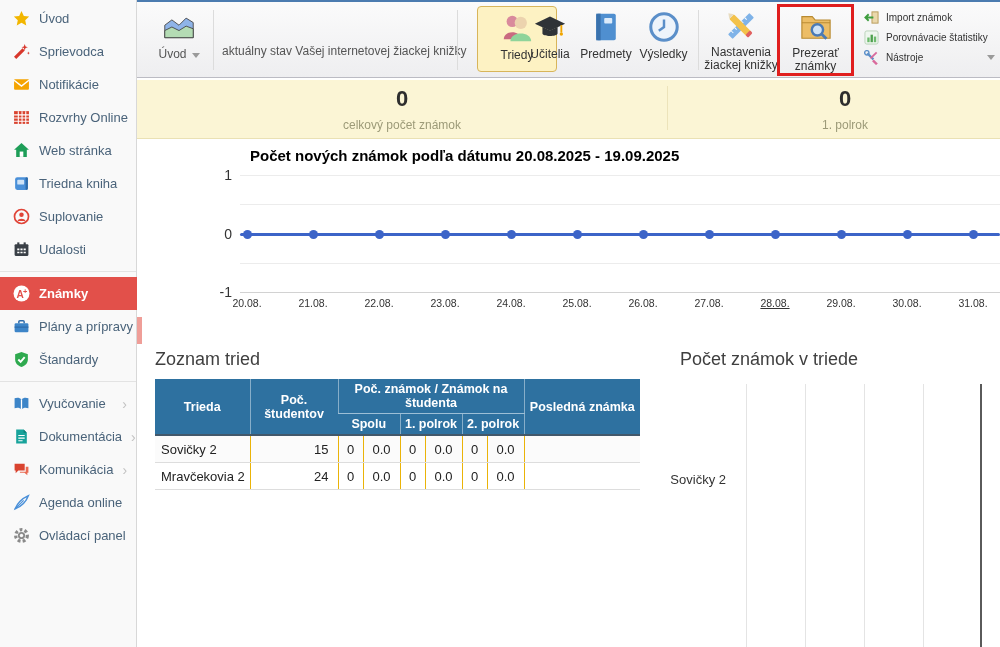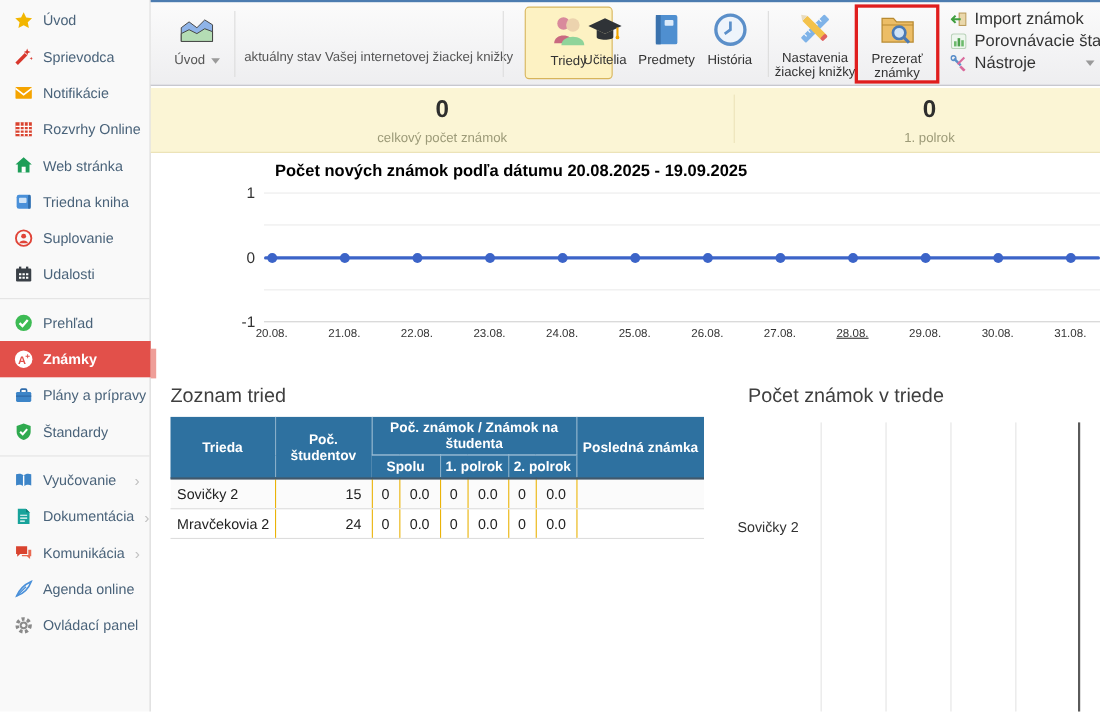--- a/index.html
+++ b/index.html
@@ -26,21 +26,21 @@
   .tb-btn .ic{height:42px;display:flex;align-items:center;justify-content:center}
   .tb-btn.sel{background:#fdf2c3;border:1px solid #d8b55a}
   .nav-caret{display:inline-block;width:0;height:0;border-left:4px solid transparent;
              border-right:4px solid transparent;border-top:5px solid #9a9a9a;margin-left:5px}
   .tb-title{position:absolute;left:85px;top:10px;font-size:20px;color:#333}
   .tb-sub{position:absolute;left:85px;top:42px;font-size:12px;color:#555}
   .hl-box{position:absolute;left:640px;top:2px;width:77px;height:72px;border:3px solid #e01e1e;
           box-sizing:border-box}
   .hl-box .tb-btn{position:static;width:100%;height:100%;top:0}
   .menu-item{position:absolute;left:727px;height:18px;display:flex;align-items:center;gap:7px;
-             font-size:15px;color:#333;cursor:pointer;white-space:nowrap}
+             font-size:10px;color:#333;cursor:pointer;white-space:nowrap}
   .menu-item svg{width:15px;height:15px}
   
   .stats{position:absolute;left:137px;top:80px;right:0;height:59px;background:#fbf5d5;
          border-bottom:1px solid #eae1b4;box-sizing:border-box}
   .stat{position:absolute;top:6px;width:300px;text-align:center}
   .stat .num{font-size:22px;font-weight:bold;color:#2e2e2e}
   .stat .lbl{font-size:12px;color:#9c9a78;margin-top:6px}
   .stat-div{position:absolute;left:530px;top:6px;bottom:8px;width:1px;background:#ece3ba}
   
   .chart-title{position:absolute;left:250px;top:147px;font-size:15px;font-weight:bold;color:#000}
@@ -128,27 +128,20 @@
   <div class="sb-item">
     <svg viewBox="0 0 16 16">
         <rect x="1.5" y="3" width="13" height="11" rx="1" fill="#3a4047"></rect>
         <rect x="4" y="1.3" width="2" height="3.2" fill="#3a4047"></rect>
         <rect x="10" y="1.3" width="2" height="3.2" fill="#3a4047"></rect>
         <path d="M4 7h2v1.6H4zM7 7h2v1.6H7zM10 7h2v1.6h-2zM4 10h2v1.6H4zM7 10h2v1.6H7zM10 10h2v1.6h-2z" fill="#fff"></path>
       </svg>
     <span>Udalosti</span>
   </div>
   <div class="sb-sep"></div>
-  <div class="sb-item">
-    <svg viewBox="0 0 16 16">
-        <circle cx="8" cy="8" r="7" fill="#3dbb54"></circle>
-        <path d="M4.5 8.2 L7 10.7 L11.5 5.5" stroke="#fff" stroke-width="2" fill="none"></path>
-      </svg>
-    <span>Prehľad</span>
-  </div>
   <div class="sb-item selected">
     <svg viewBox="0 0 16 16">
         <circle cx="8" cy="8" r="7.5" fill="#fff"></circle>
         <text x="3.2" y="11.8" font-size="9.5" font-weight="bold" fill="#e2504a" font-family="Liberation Sans,sans-serif">A</text>
         <text x="9.3" y="8.3" font-size="7" font-weight="bold" fill="#e2504a" font-family="Liberation Sans,sans-serif">+</text>
       </svg>
     <span>Známky</span>
   </div>
   <div class="sb-item">
     <svg viewBox="0 0 16 16">
@@ -255,21 +248,21 @@
     </span>
     <span>Predmety</span>
   </div>
   <div class="tb-btn" style="left:499px;width:55px">
     <span class="ic">
       <svg width="34" height="34" viewBox="0 0 36 36">
           <circle cx="18" cy="18" r="14" fill="#eef4fb" stroke="#5b8fc9" stroke-width="3.2"></circle>
           <path d="M18 10 V18 L12.5 22" stroke="#5b8fc9" stroke-width="2.6" fill="none"></path>
         </svg>
     </span>
-    <span>História</span>
+    <span>Výsledky</span>
   </div>
   <div class="tb-sep" style="left:561px"></div>
   <div class="tb-btn" style="left:566px;width:76px">
     <span class="ic">
       <svg width="34" height="34" viewBox="0 0 36 36">
           <g transform="rotate(-45 18 18)">
             <rect x="2" y="14.5" width="32" height="7" rx="1" fill="#7fb3e8"></rect>
             <path d="M7 14.5 v3 M12 14.5 v3 M17 14.5 v3 M22 14.5 v3 M27 14.5 v3" stroke="#fff" stroke-width="1"></path>
           </g>
           <g transform="rotate(45 18 18)">

